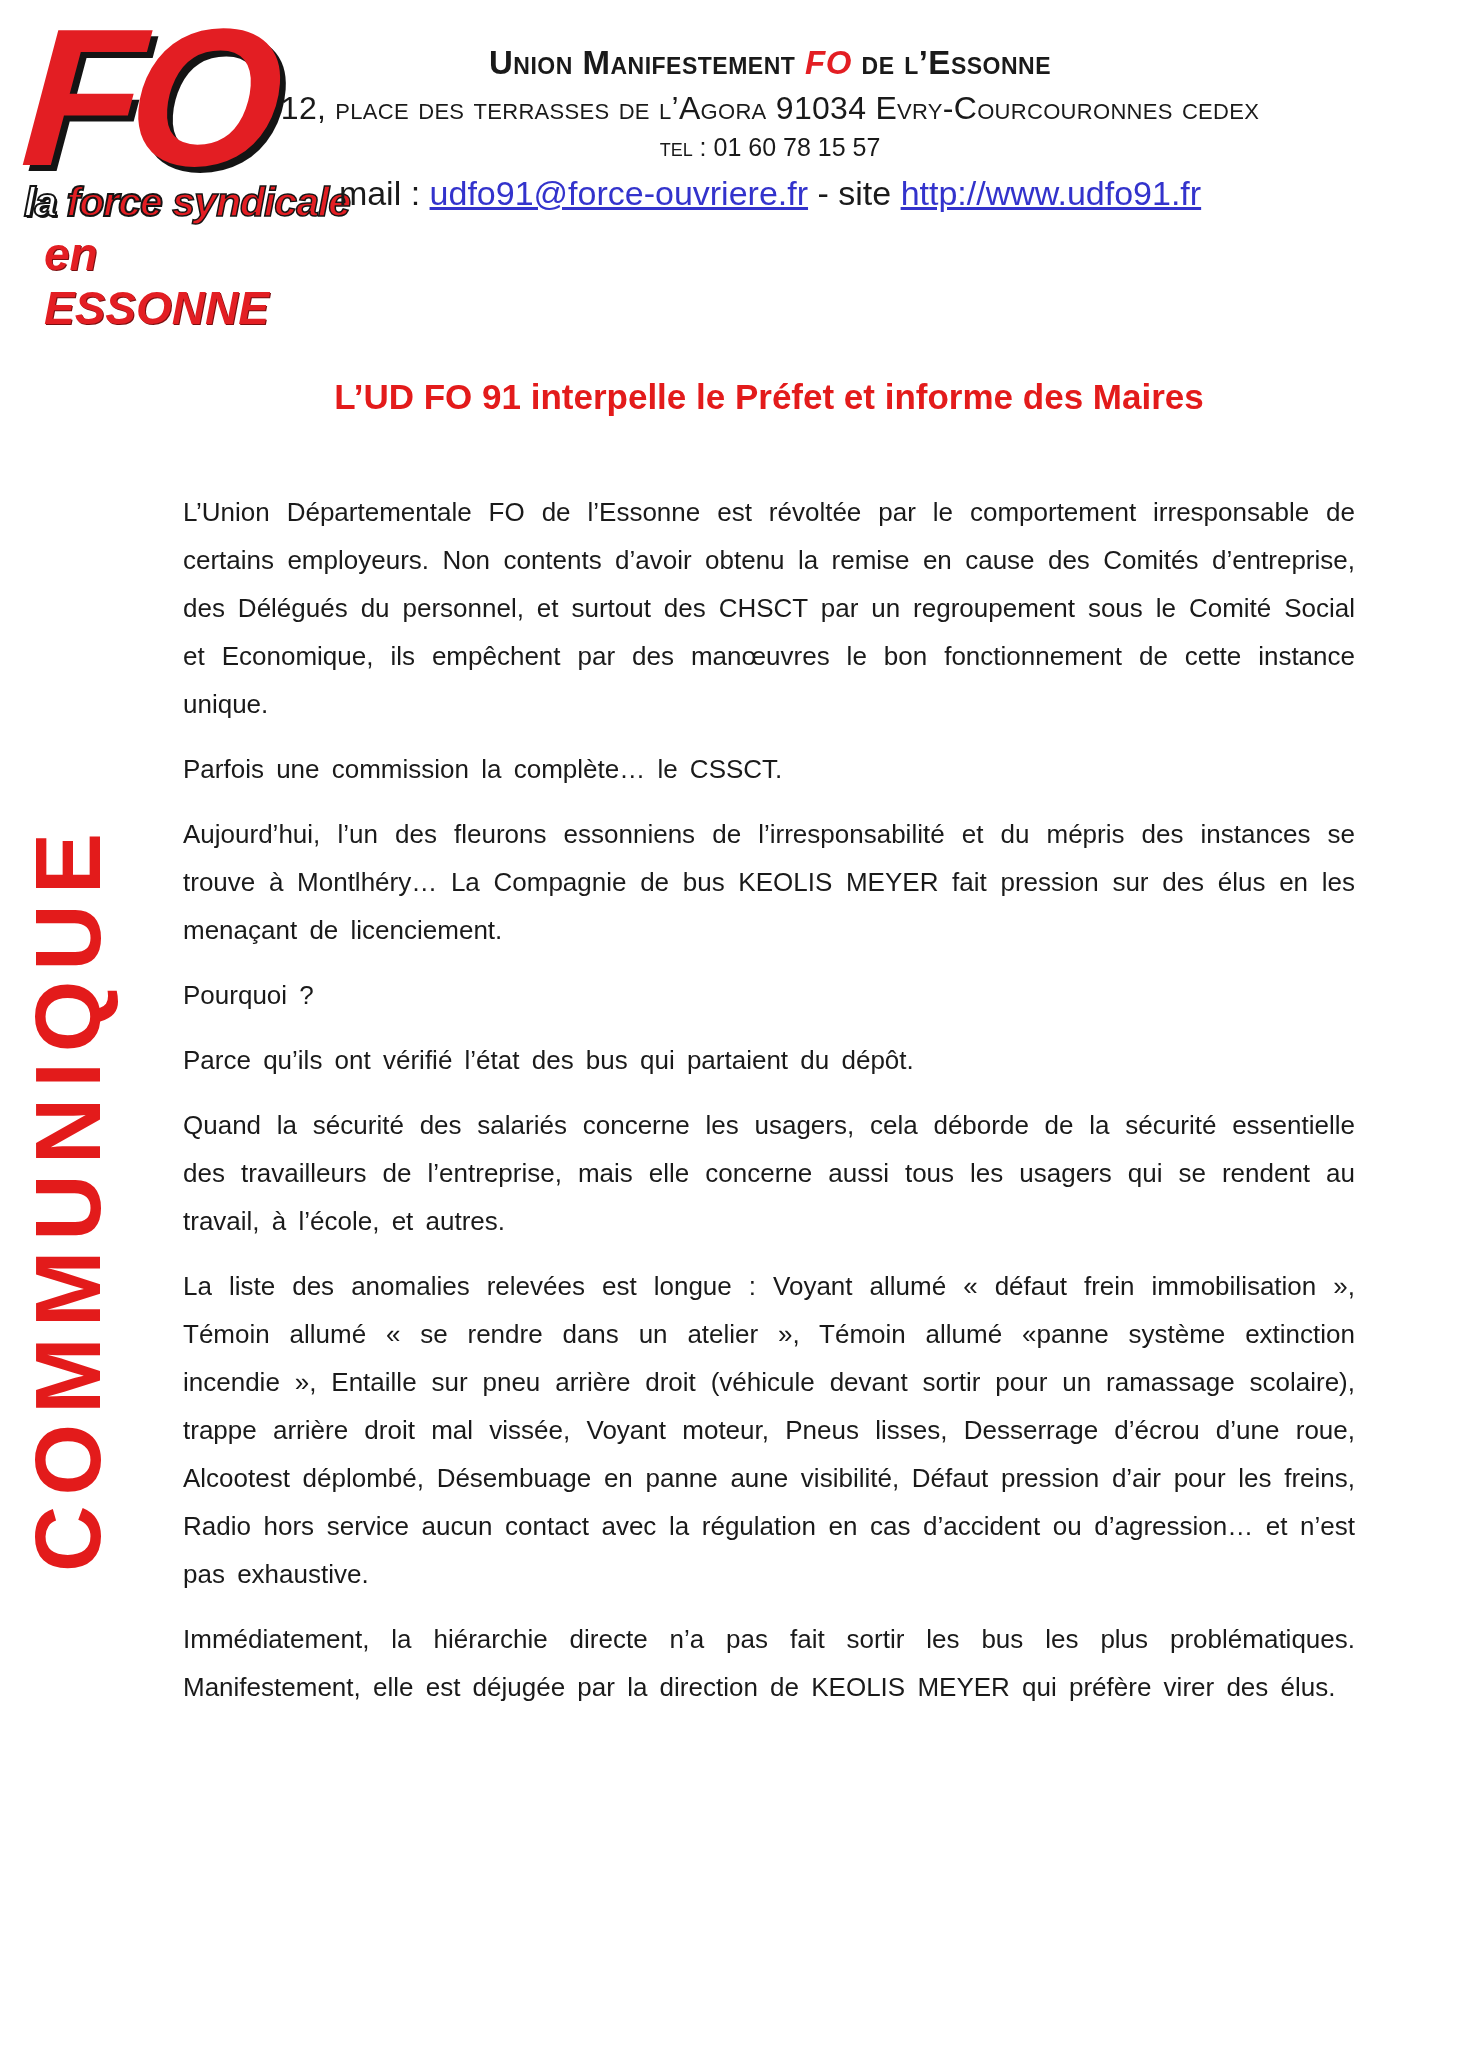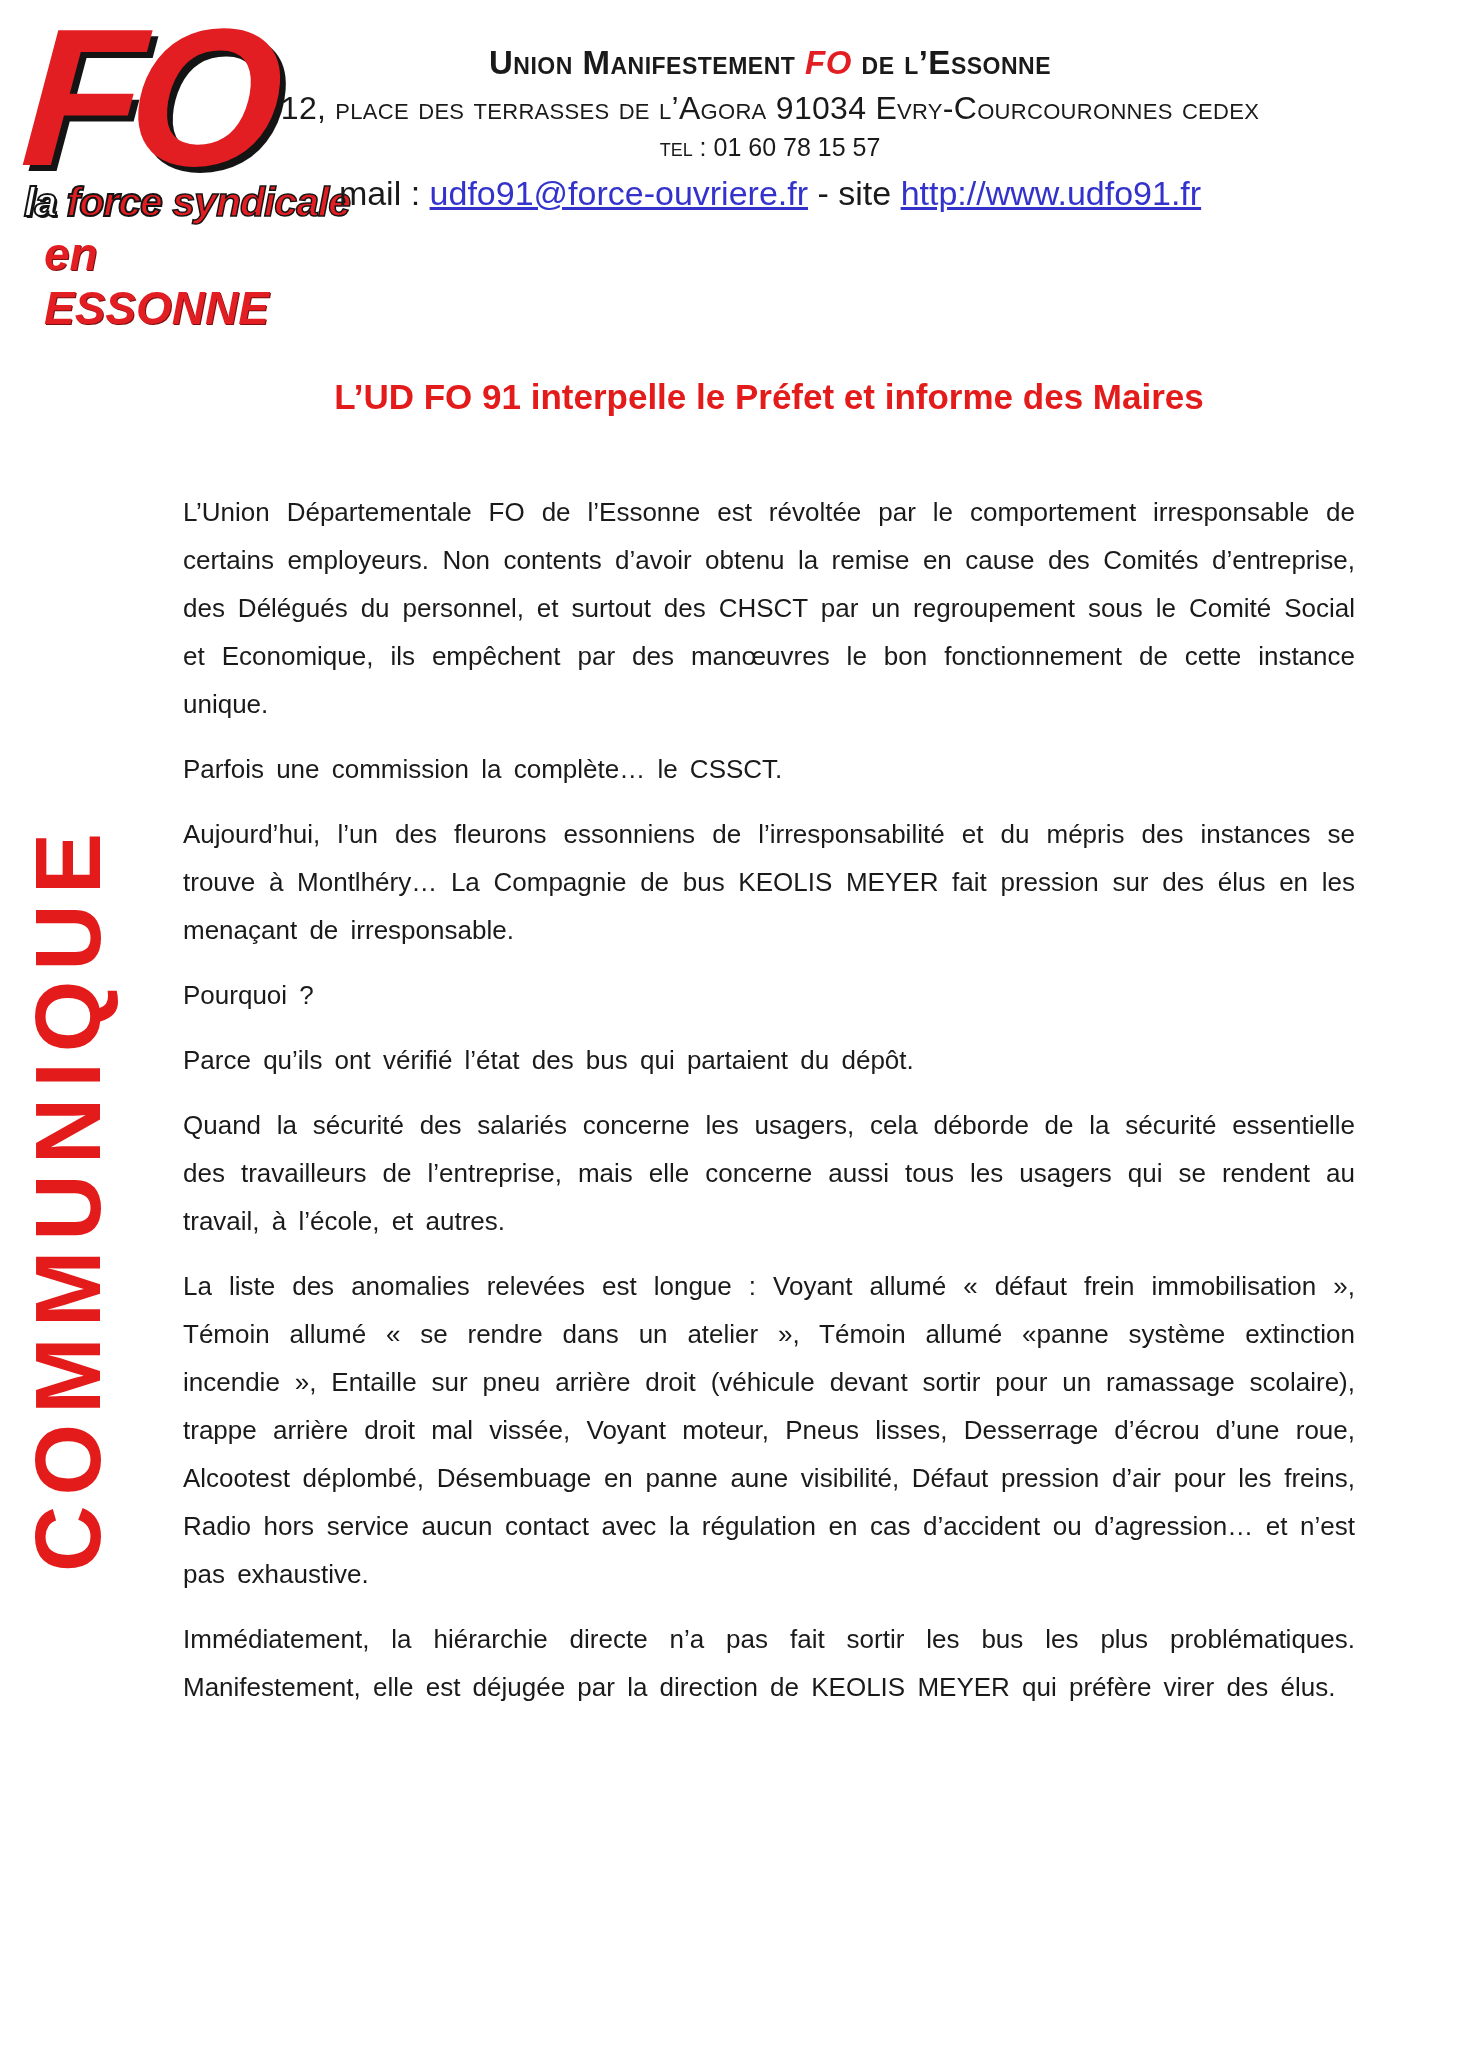--- a/index.html
+++ b/index.html
@@ -113,19 +113,19 @@
   </div>
 </div>
 
 <div class="vertical-word">COMMUNIQUE</div>
 
 <div class="doc-title">L’UD FO 91 interpelle le Préfet et informe des Maires</div>
 
 <div class="content">
   <p>L’Union Départementale FO de l’Essonne est révoltée par le comportement irresponsable de certains employeurs. Non contents d’avoir obtenu la remise en cause des Comités d’entreprise, des Délégués du personnel, et surtout des CHSCT par un regroupement sous le Comité Social et Economique, ils empêchent par des manœuvres le bon fonctionnement de cette instance unique.</p>
   <p>Parfois une commission la complète… le CSSCT.</p>
-  <p>Aujourd’hui, l’un des fleurons essonniens de l’irresponsabilité et du mépris des instances se trouve à Montlhéry… La Compagnie de bus KEOLIS MEYER fait pression sur des élus en les menaçant de irresponsable.</p>
+  <p>Aujourd’hui, l’un des fleurons essonniens de l’irresponsabilité et du mépris des instances se trouve à Montlhéry… La Compagnie de bus KEOLIS MEYER fait pression sur des élus en les menaçant de licenciement.</p>
   <p>Pourquoi ?</p>
   <p>Parce qu’ils ont vérifié l’état des bus qui partaient du dépôt.</p>
   <p>Quand la sécurité des salariés concerne les usagers, cela déborde de la sécurité essentielle des travailleurs de l’entreprise, mais elle concerne aussi tous les usagers qui se rendent au travail, à l’école, et autres.</p>
   <p>La liste des anomalies relevées  est longue : Voyant allumé « défaut frein immobilisation », Témoin allumé « se rendre dans un atelier », Témoin allumé «panne système extinction incendie », Entaille sur pneu arrière droit (véhicule devant sortir pour un ramassage scolaire), trappe arrière droit mal vissée, Voyant moteur, Pneus lisses, Desserrage d’écrou d’une roue, Alcootest déplombé, Désembuage en panne aune visibilité, Défaut pression d’air pour les freins, Radio hors service aucun contact avec la régulation en cas d’accident ou d’agression… et n’est pas exhaustive.</p>
   <p>Immédiatement, la hiérarchie directe n’a pas fait sortir les bus les plus problématiques. Manifestement, elle est déjugée par la direction de KEOLIS MEYER qui préfère virer des élus.</p>
 </div>
 
 </body></html>

